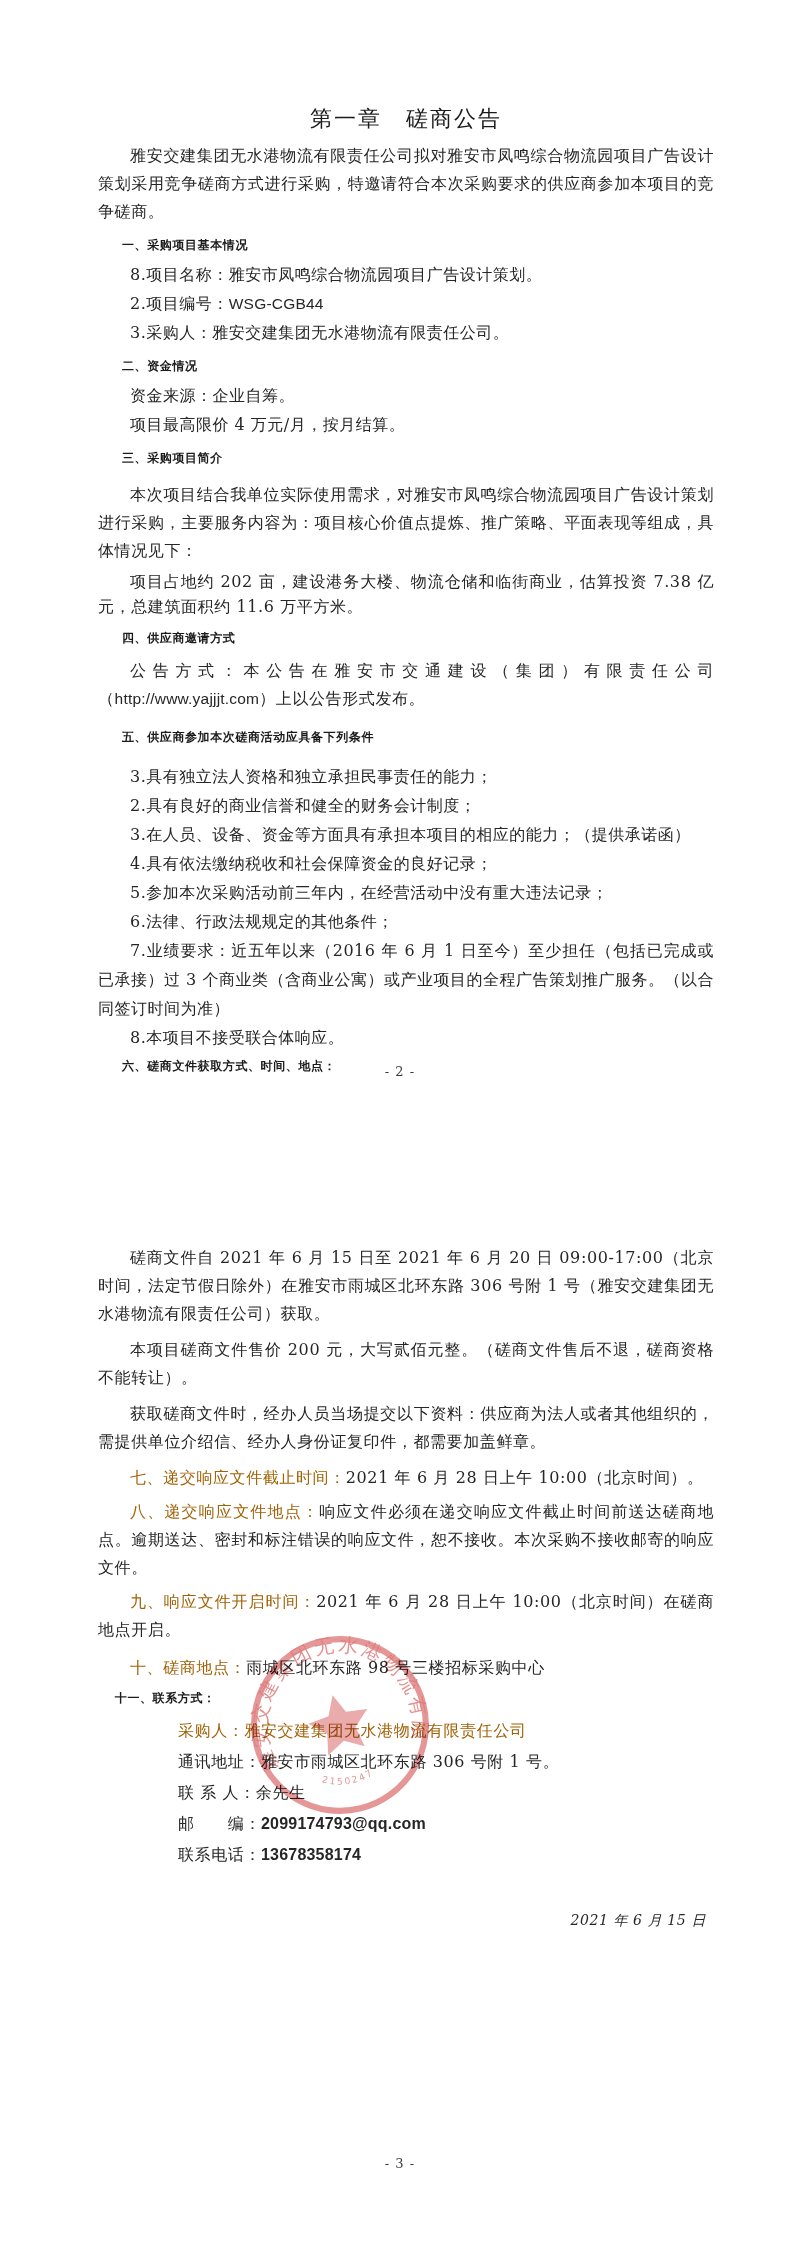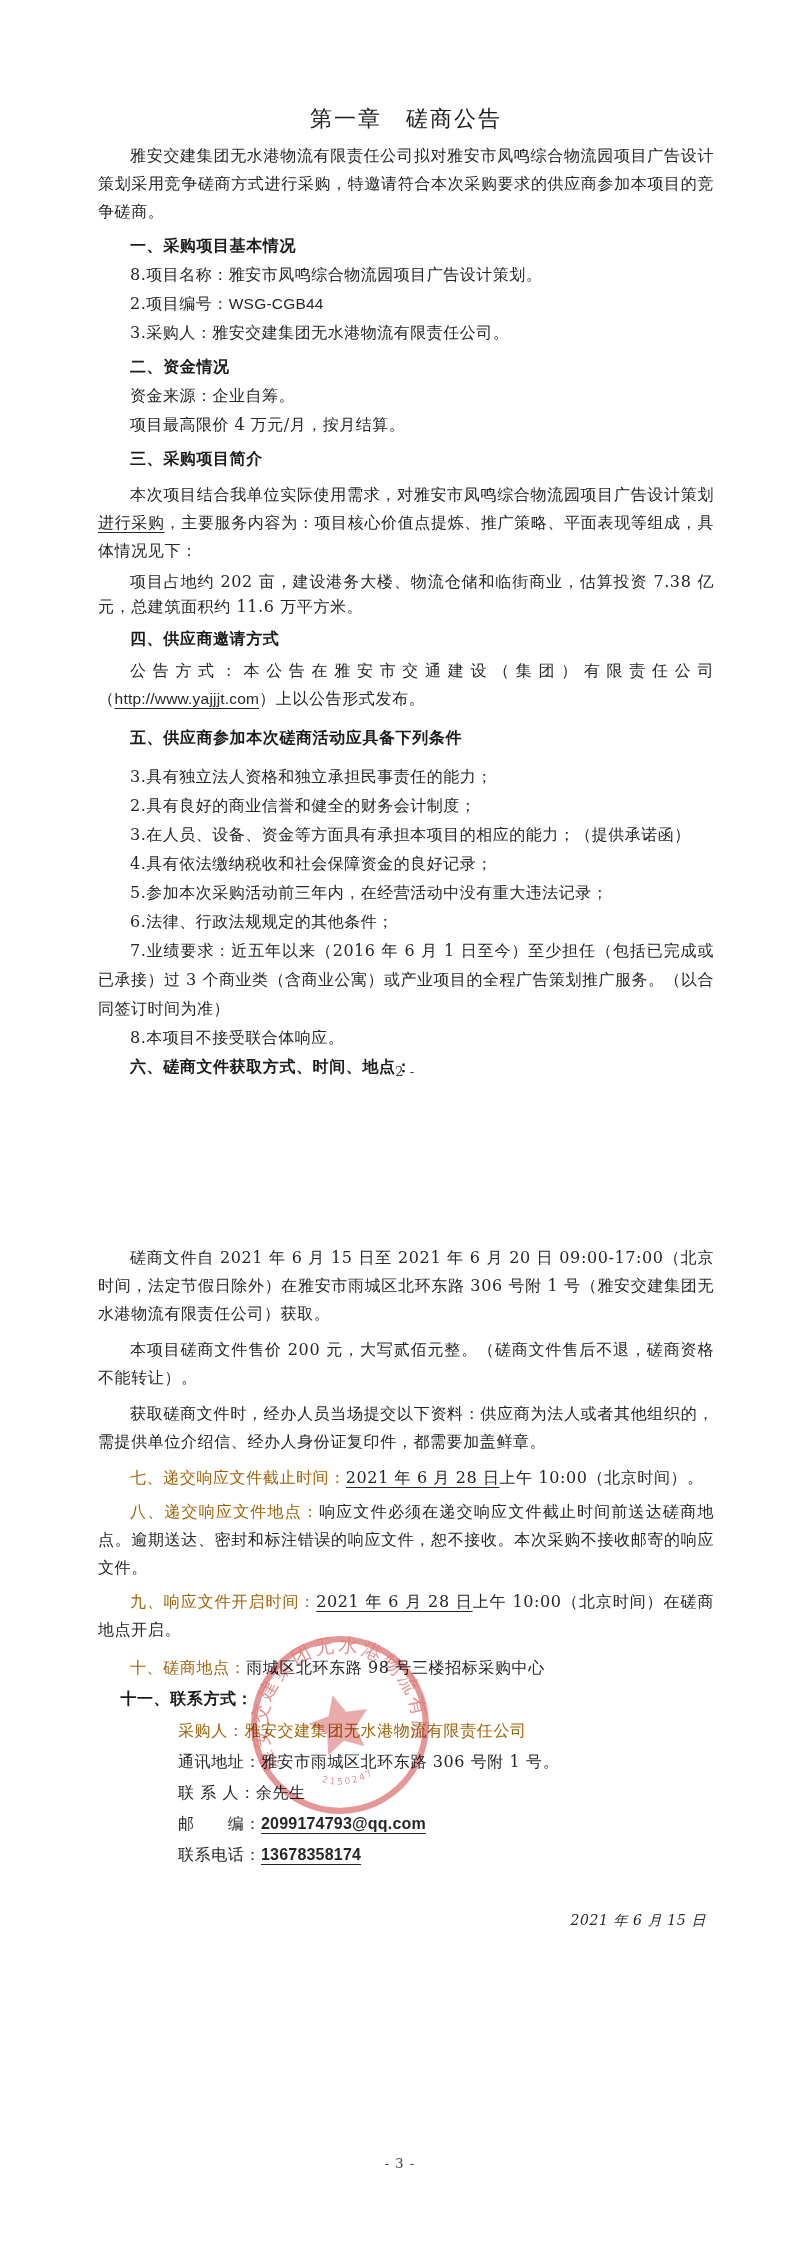--- a/index.html
+++ b/index.html
@@ -14,37 +14,37 @@
   .page2 { top:1240px; }
   .title {
     font-size:22px; font-weight:normal; text-align:center;
     margin:104px 0 0 0; letter-spacing:2px; color:#1b1b1b;
   }
   .p {
     font-size:16px; line-height:28px; letter-spacing:0.6px;
     text-align:justify; text-indent:2em; margin:8px 0 0 0;
   }
   .h {
-    font-size:16px; font-weight:bold; color:#1b1b1b;
+    font-size:12px; font-weight:bold; color:#1b1b1b;
     text-indent:2em; line-height:29px; margin:5px 0 0 0; letter-spacing:0.6px;
   }
   .item {
     font-size:16px; line-height:29px; letter-spacing:0.5px;
     text-align:justify; text-indent:2em; margin:0;
   }
   .tight { line-height:25px; margin-top:4px; }
-  .u { text-decoration:underline; text-underline-offset:4px; }
+  .u { text-underline-offset:4px; }
   .b { font-weight:normal; color:#a16207; }
   .sans { font-family:"Liberation Sans","DejaVu Sans",sans-serif; letter-spacing:0.2px; font-size:15.5px; }
   .contact { position:relative; padding-left:80px; margin-top:2px; }
   .contact-row { font-size:16px; line-height:31px; letter-spacing:0.6px; }
   .val-sans {
     font-family:"Liberation Sans","DejaVu Sans",sans-serif;
     font-weight:700; font-size:16px; letter-spacing:0.2px;
-    text-decoration:underline; text-underline-offset:4px;
+    text-underline-offset:4px;
   }
   .date-line { text-align:right; padding-right:8px; margin-top:42px; font-size:14px; letter-spacing:0.6px;font-style:italic; }
   .footer {
     position:absolute; left:0; width:800px; text-align:center;
     font-size:13px; letter-spacing:1px; color:#3a3a3a;
   }
   #footer2 { top:1064px; }
   #footer3 { top:2156px; }
   .seal {
     position:absolute; left:150px; top:-82px;

